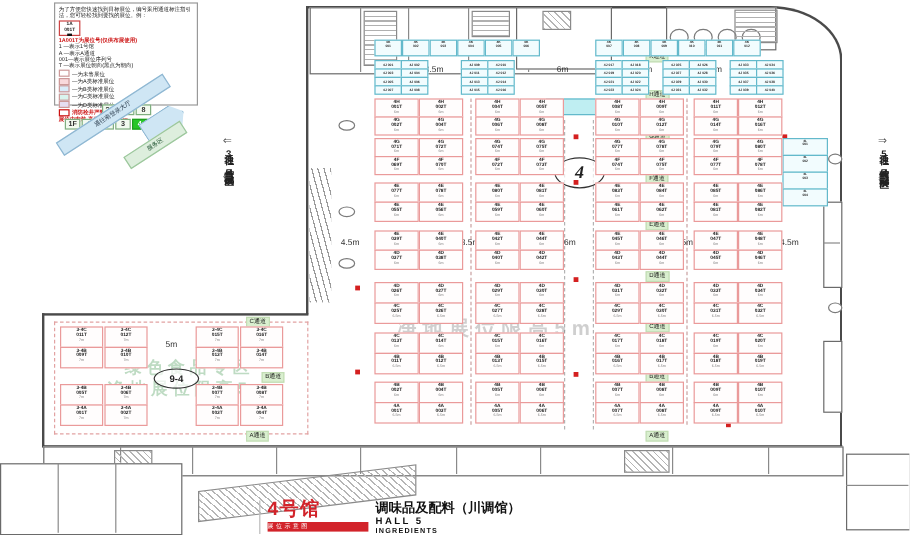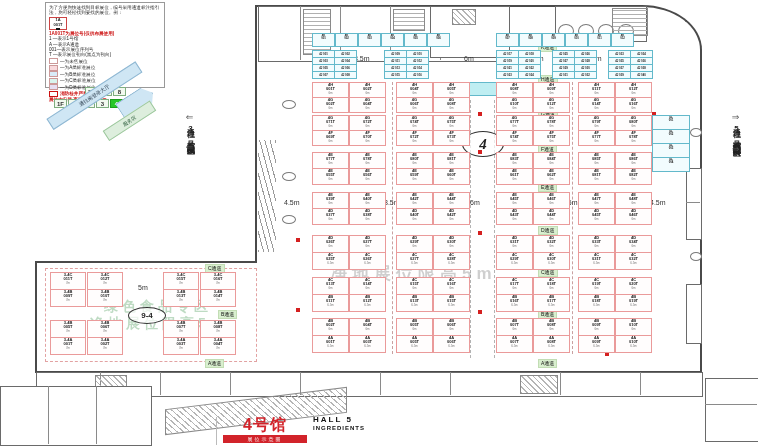--- a/index.html
+++ b/index.html
@@ -61,21 +61,21 @@
   .band.green{border-color:#9cc79c;background:#ddeedd;color:#253;}
   .pent{position:absolute;background:#cfe6f4;border:1px solid #8fb7d2;
         clip-path:polygon(0 0,78% 0,100% 50%,78% 100%,0 100%);}
   
   .title{position:absolute;left:210px;top:416px;width:430px;height:30px;display:flex;align-items:stretch;}
   .t-left{width:146px;text-align:center;}
   .t-en{font-size:5px;font-weight:bold;color:#d2232a;letter-spacing:.2px;}
   .t-cn{font-size:10px;font-weight:bold;color:#d2232a;white-space:nowrap;}
   .t-venue{font-size:4.6px;color:#9a9a9a;letter-spacing:2px;}
   .t-div{width:1px;background:#bbb;margin:1px 6px;}
-  .t-hall{width:84px;text-align:center;}
+  .t-hall{width:84px;text-align:left;}
   .t-hallbig{font-size:16px;font-weight:900;color:#d2232a;letter-spacing:1px;line-height:18px;}
   .t-badge{margin-top:1px;background:#d2232a;color:#fff;font-size:5px;letter-spacing:2px;
            line-height:8px;height:8px;}
   .t-right{margin-left:6px;}
   .t-rcn{font-size:11px;font-weight:900;color:#111;white-space:nowrap;}
   .t-ren{font-size:8px;font-weight:900;letter-spacing:2px;color:#111;line-height:1.1;}
   .t-rsub{font-size:6px;font-weight:900;letter-spacing:1px;color:#111;}
 </style>
 </head>
 <body>
@@ -1084,17 +1084,18 @@
       </div>
     </div>
 
   <div class="title">
     <div class="t-div"></div>
     <div class="t-hall">
       <div class="t-hallbig">4号馆</div>
       <div class="t-badge">展位示意图</div>
     </div>
     <div class="t-right">
+      <div class="t-rcn">调味品及配料（川调馆）</div>
       <div class="t-ren">HALL 5</div>
       <div class="t-rsub">INGREDIENTS</div>
     </div>
   </div>
 </div>
 
 </body></html>

